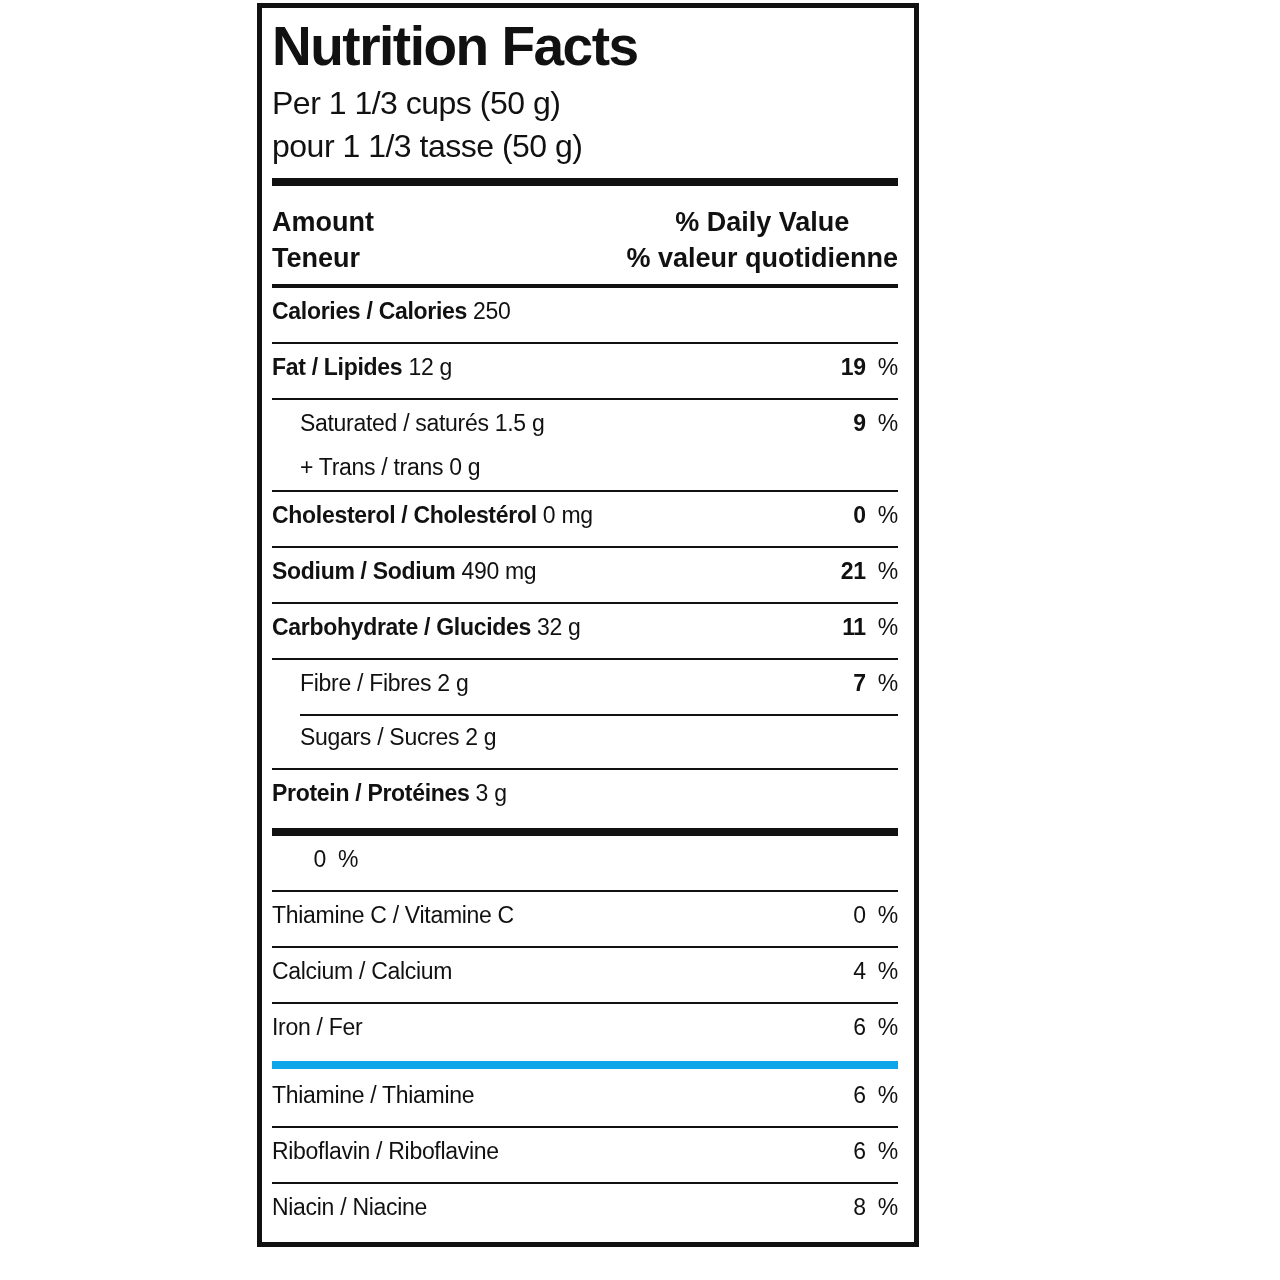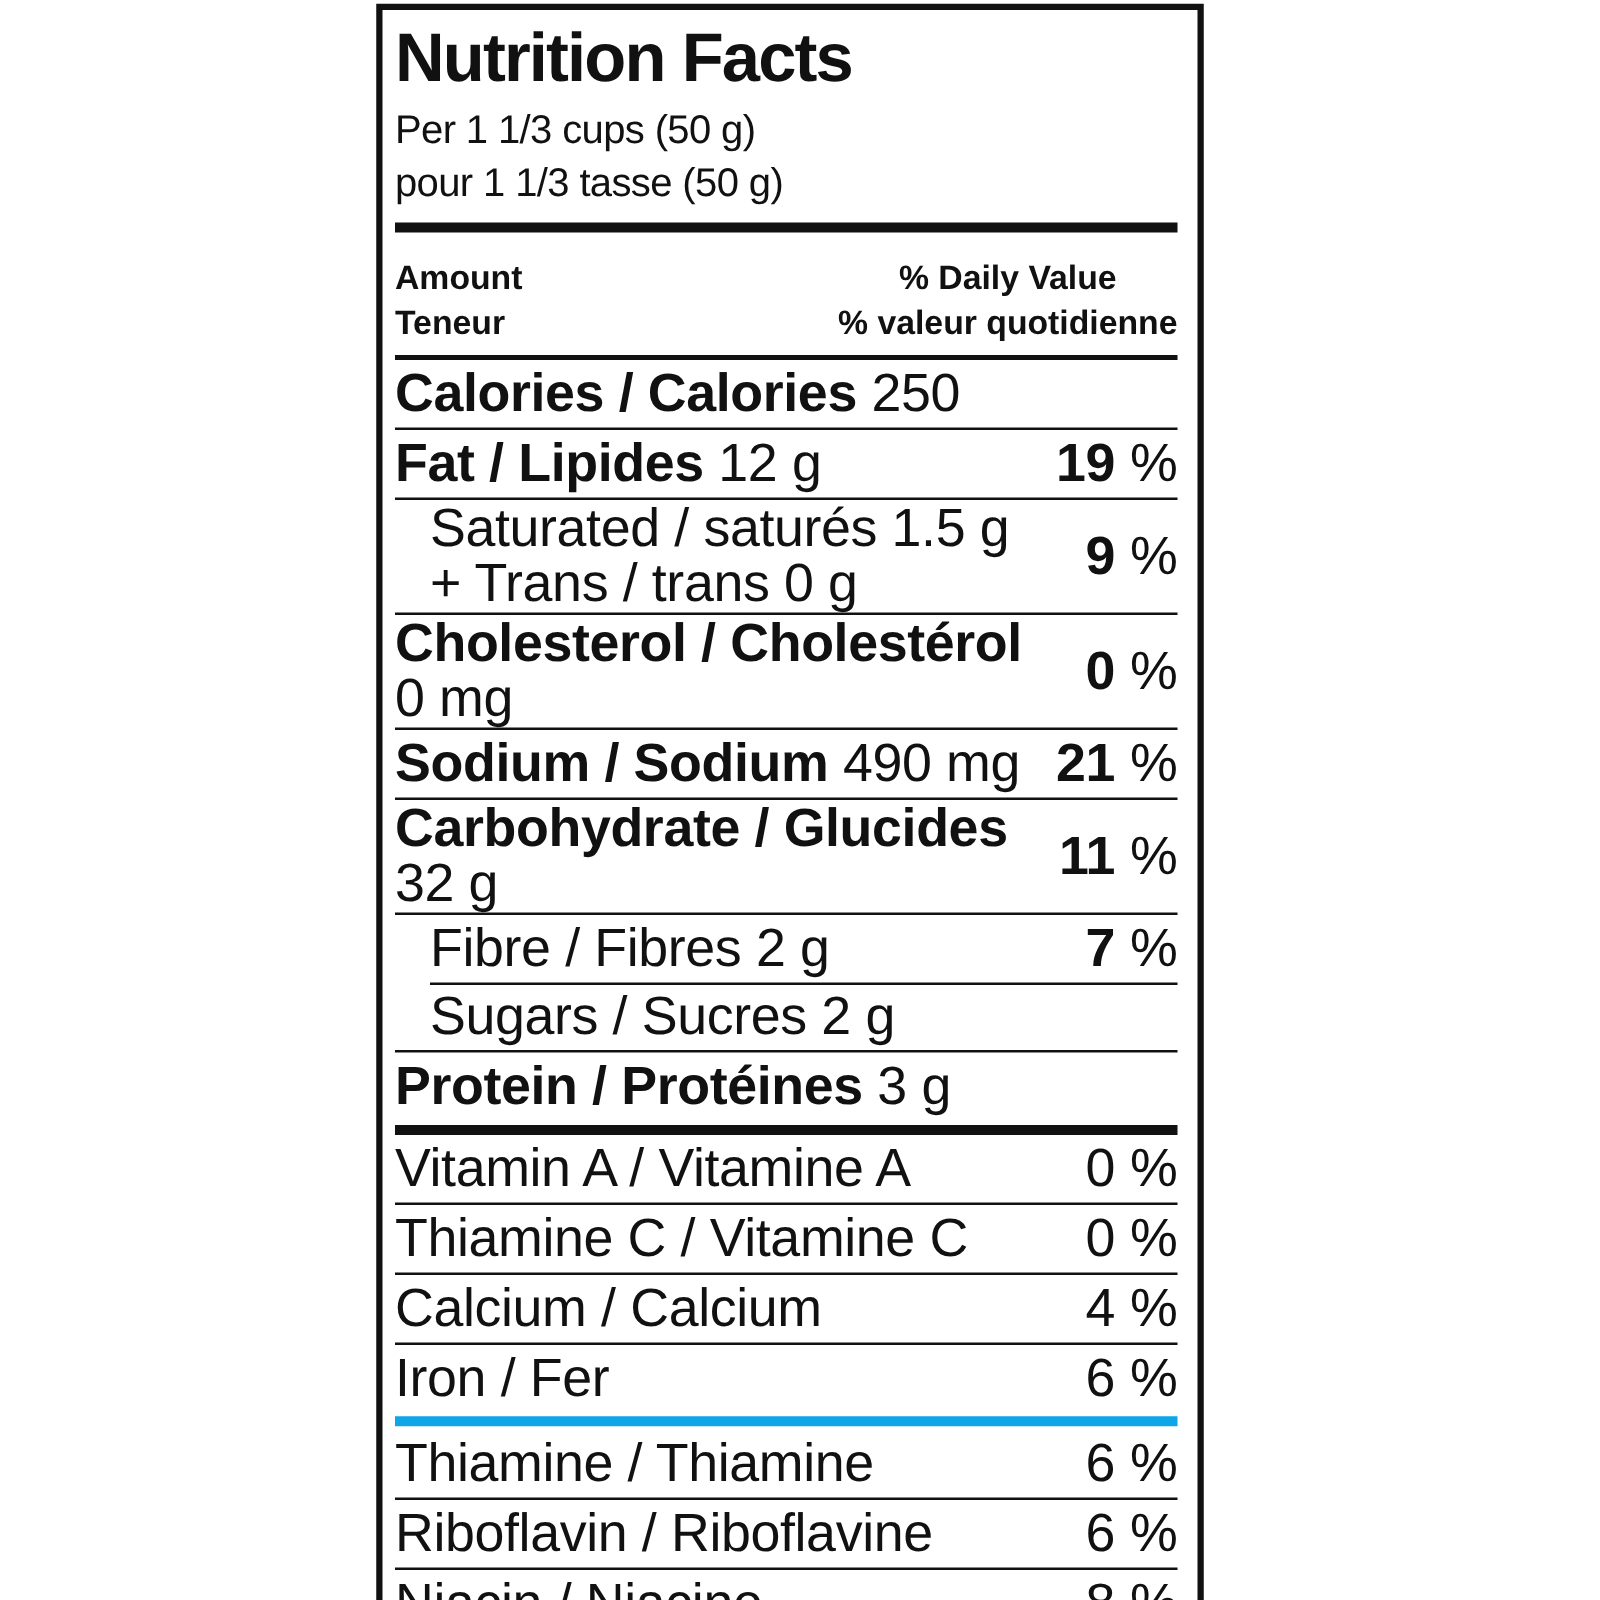--- a/index.html
+++ b/index.html
@@ -9,21 +9,20 @@
     width: 1280px;
     height: 1280px;
     font-family: "Liberation Sans", "DejaVu Sans", sans-serif;
     color: #111111;
   }
   .page {
     width: 1176px;
     height: 1280px;
     background: #ffffff;
     overflow: hidden;
-    margin-left: 44px;
   }
   .nft {
     width: 662px;
     box-sizing: border-box;
     margin: 3px auto 0 auto;
     border: 5px solid #111111;
     background: #ffffff;
     padding: 8px 16px 4px 10px;
   }
   .title {
@@ -53,24 +52,23 @@
     font-size: 27px;
     line-height: 36px;
     padding: 18px 0 8px 0;
   }
   .col-header .right { text-align: center; }
   .rows { }
   .row {
     position: relative;
     display: flex;
     justify-content: space-between;
-    align-items: center;
     min-height: 52px;
     padding: 1px 0;
-    font-size: 43px;
+    font-size: 23px;
     line-height: 44px;
     letter-spacing: -0.3px;
   }
   .row .b { font-weight: 700; }
   .row.indent .left { padding-left: 28px; }
   .row .left .line { line-height: 44px; }
   .row.sep-thin { border-top: 2px solid #111111; }
   .row.sep-medium { border-top: 4px solid #111111; }
   .row.sep-medium2 { border-top: 8px solid #0ea5e9; margin-top: 3px; padding-top: 4px; }
   .row.sep-thick { border-top: 8px solid #111111; margin-top: 4px; }
@@ -166,21 +164,20 @@
             <span class="sign">%</span>
           </div>
         </div>
         <div class="row indent sep-thin-indent">
           <div class="left"><span>Sugars / Sucres 2 g</span></div>
         </div>
         <div class="row sep-thin">
           <div class="left"><span class="b">Protein / Protéines</span> <span>3 g</span></div>
         </div>
         <div class="row sep-thick">
-          <div class="left"><span>Vitamin A / Vitamine A</span></div>
           <div class="pct">
             <span class="num">0</span>
             <span class="sign">%</span>
           </div>
         </div>
         <div class="row sep-thin">
           <div class="left"><span>Thiamine C / Vitamine C</span></div>
           <div class="pct">
             <span class="num">0</span>
             <span class="sign">%</span>

